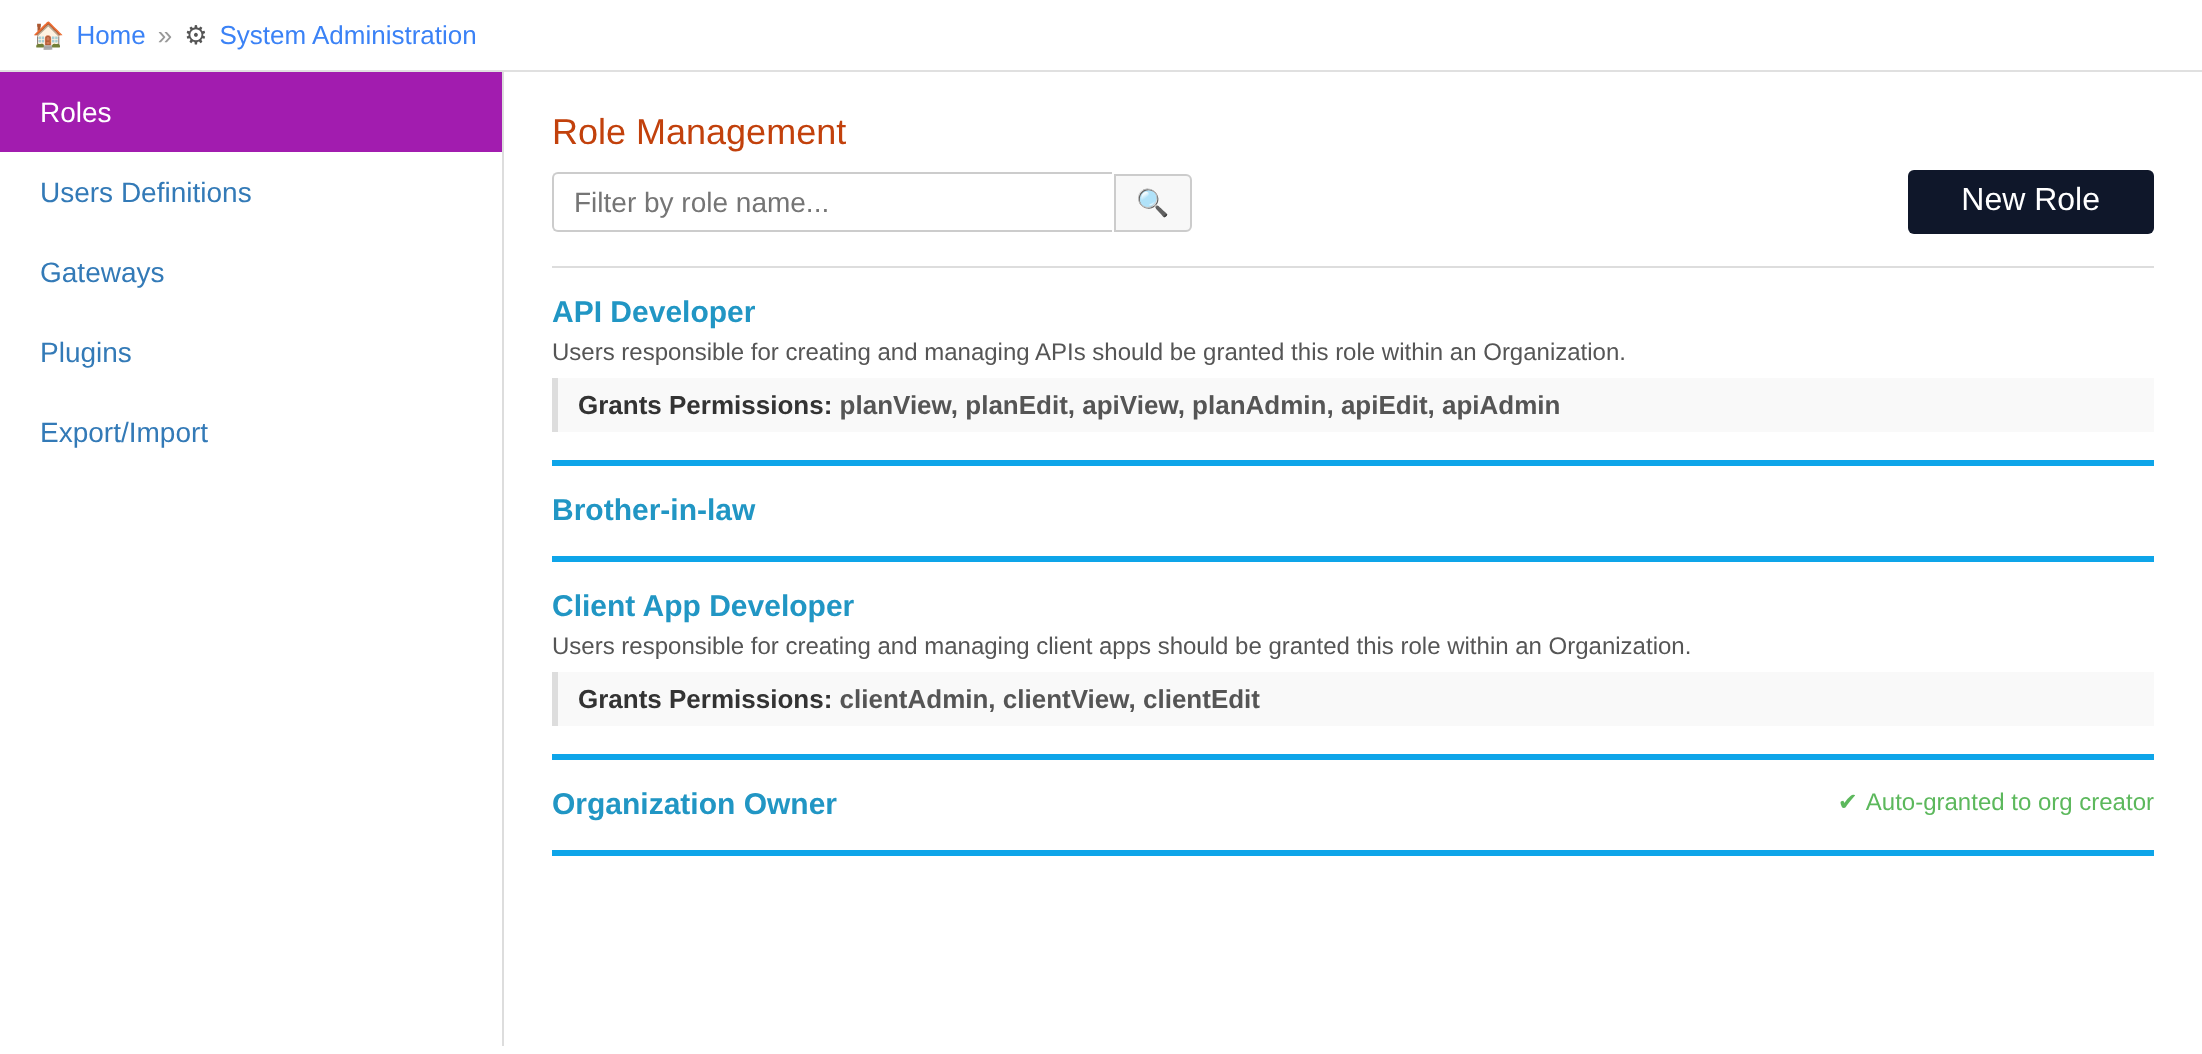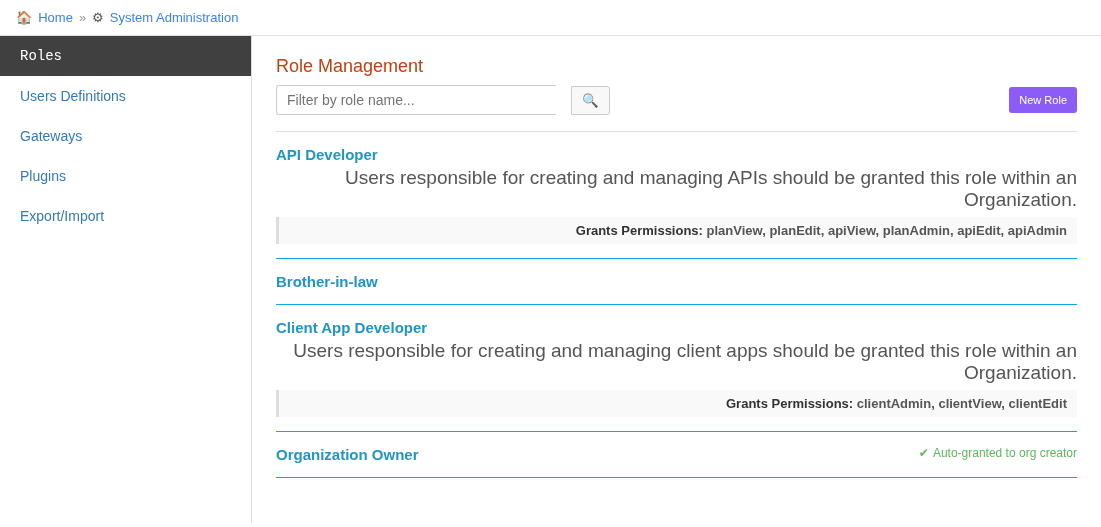--- a/index.html
+++ b/index.html
@@ -31,23 +31,22 @@
     .sidebar-item {
       display: block;
       padding: 12px 20px;
       font-size: 14px;
       color: #337ab7;
       text-decoration: none;
       cursor: pointer;
       border-bottom: none;
     }
     .sidebar-item.active {
-      background: #404040;
+      background: #a21caf;
       color: #fff;
-      font-family: Liberation Mono, monospace;
     }
 
     .main-content {
       flex: 1;
       padding: 20px 24px;
     }
 
     .page-title {
       font-size: 18px;
       font-weight: normal;
@@ -59,21 +58,21 @@
       color: #666;
       font-size: 13px;
       margin-bottom: 20px;
       line-height: 1.5;
     }
 
     .toolbar {
       display: flex;
       align-items: center;
       margin-bottom: 16px;
-      gap: 15px;
+      gap: 1px;
     }
 
     .filter-input {
       padding: 6px 10px;
       border: 1px solid #ccc;
       border-right: none;
       border-radius: 3px 0 0 3px;
       font-size: 14px;
       width: 280px;
       color: #999;
@@ -84,53 +83,52 @@
       padding: 6px 10px;
       background: #f8f8f8;
       border: 1px solid #ccc;
       border-radius: 0 3px 3px 0;
       cursor: pointer;
       color: #555;
     }
 
     .new-role-btn {
       margin-left: auto;
-      padding: 7px 10px;
-      background: #8b5cf6;
+      padding: 7px 27px;
+      background: #0f172a;
       color: #fff;
       border: none;
       border-radius: 3px;
-      font-size: 11px;
+      font-size: 16px;
       cursor: pointer;
     }
 
     .roles-list { border-top: 1px solid #ddd; }
 
     .role-item {
       padding: 14px 0;
-      border-bottom: 1px solid #0ea5e9;
-      text-align: right;
+      border-bottom: 3px solid #0ea5e9;
     }
 
     .role-header {
       display: flex;
       align-items: flex-start;
       justify-content: space-between;
     }
 
     .role-name {
       font-size: 15px;
       color: #2196c4;
       font-weight: bold;
       cursor: pointer;
       text-decoration: none;
     }
 
     .role-description {
-      font-size: 19px;
+      font-size: 12px;
       color: #555;
       margin: 4px 0 6px 0;
     }
 
     .role-permissions {
       font-size: 13px;
       color: #555;
       background: #f9f9f9;
       padding: 6px 10px;
       border-left: 3px solid #ddd;

